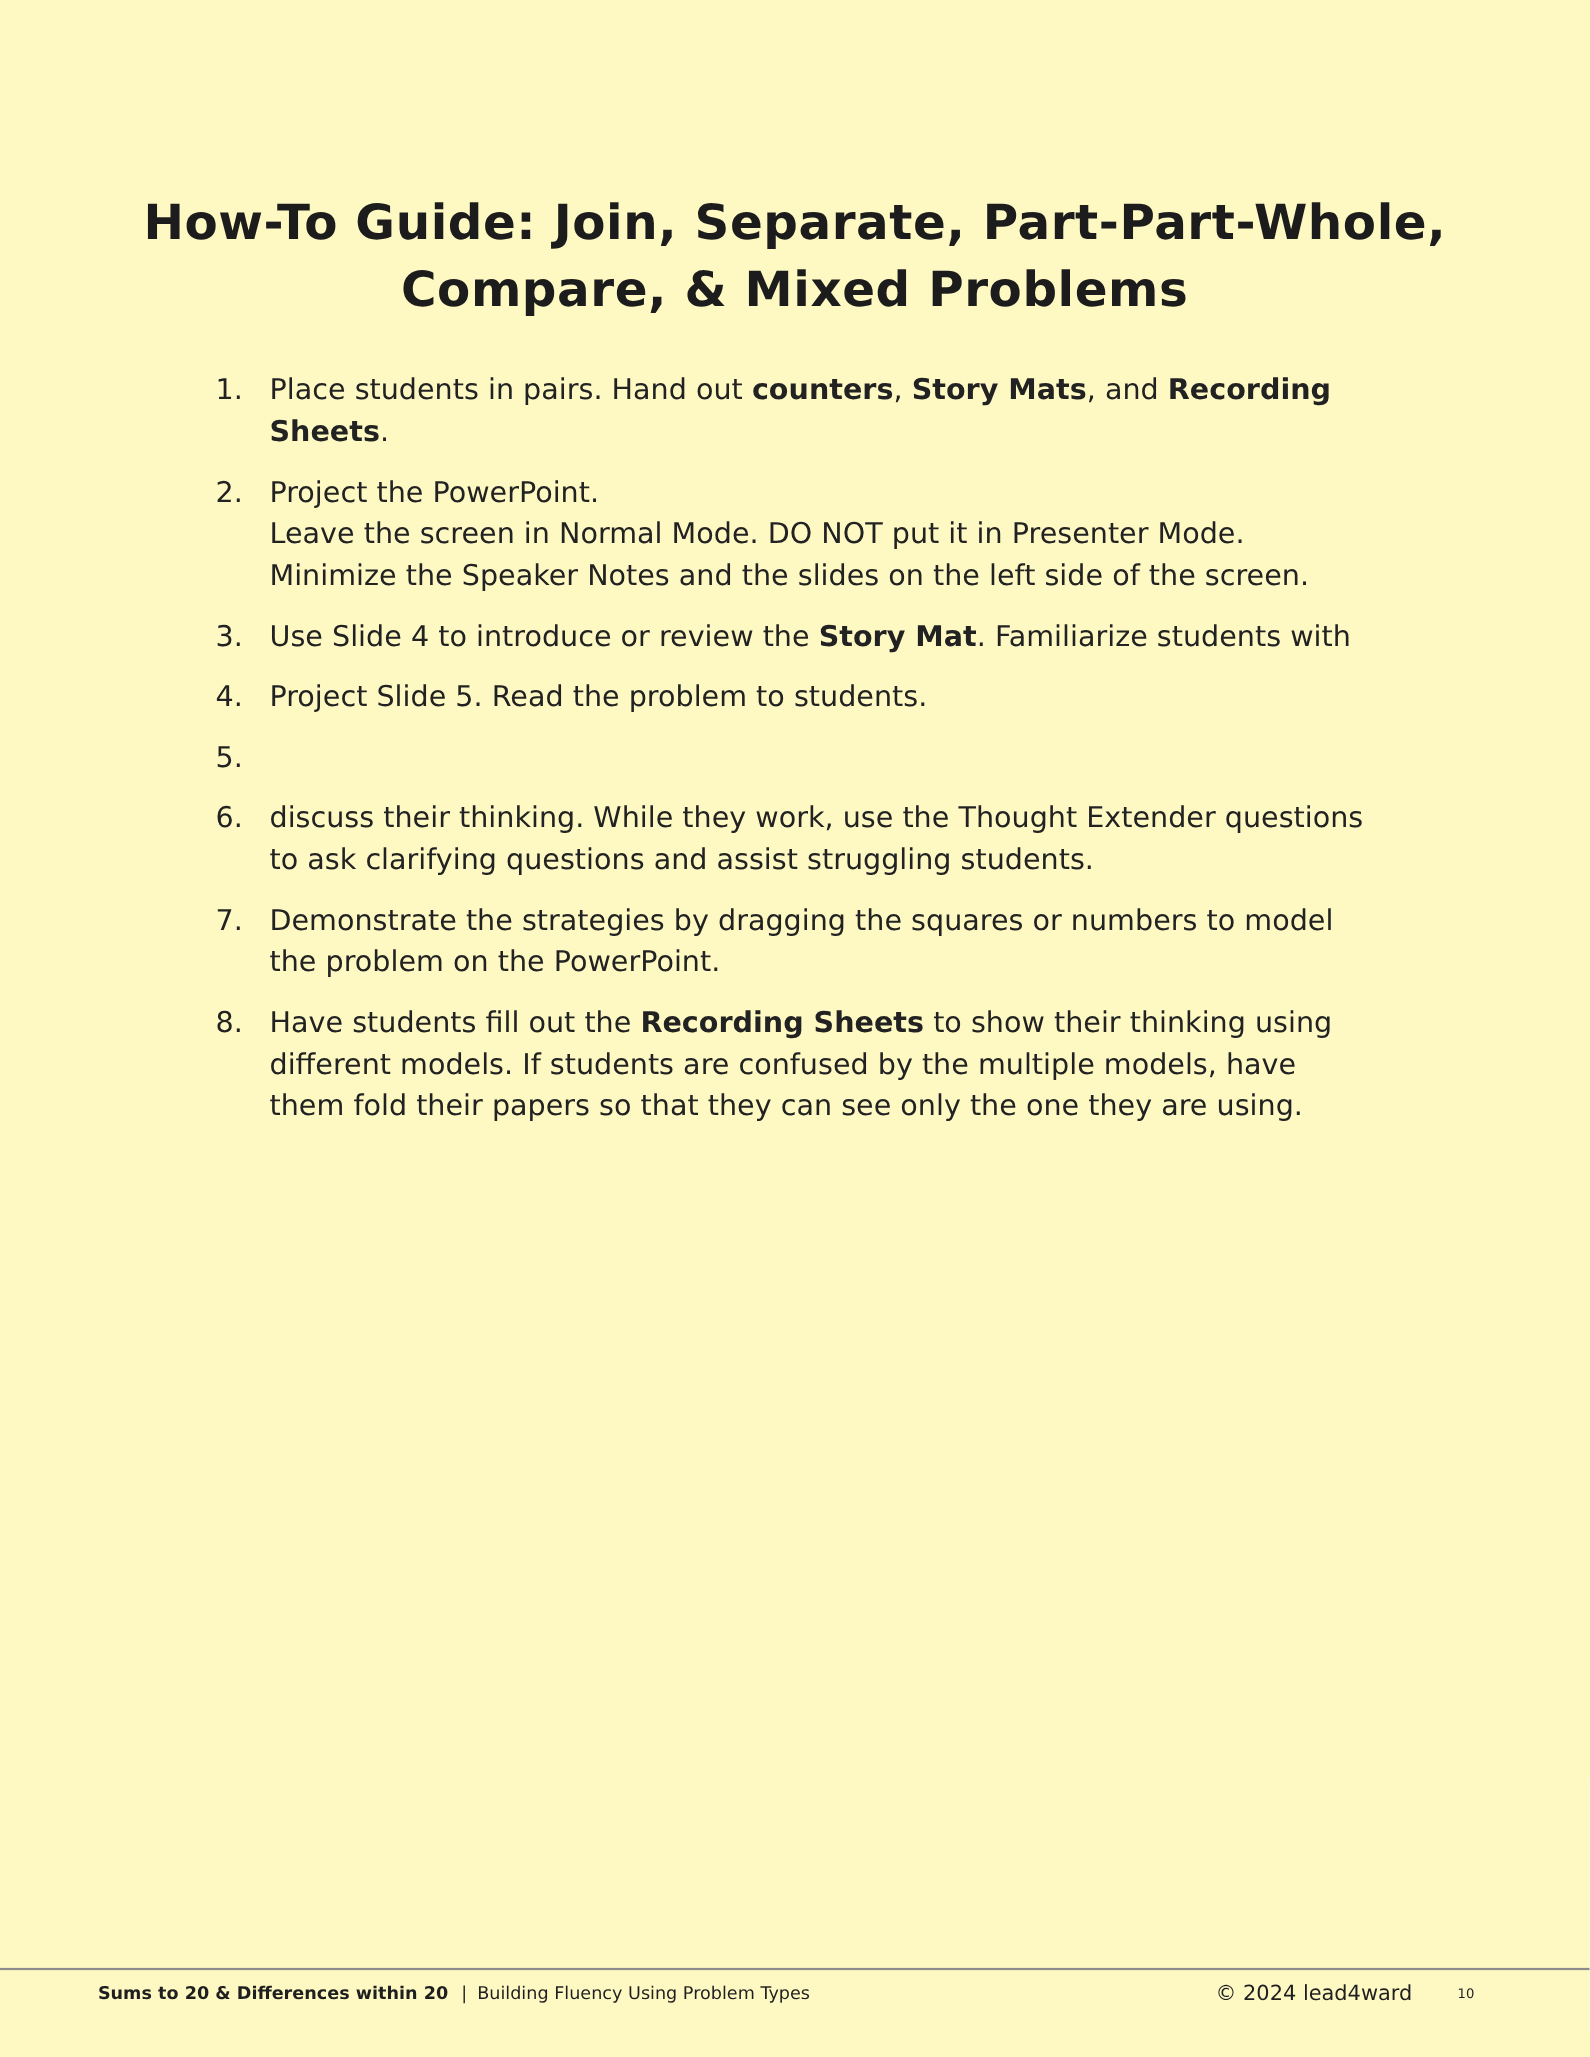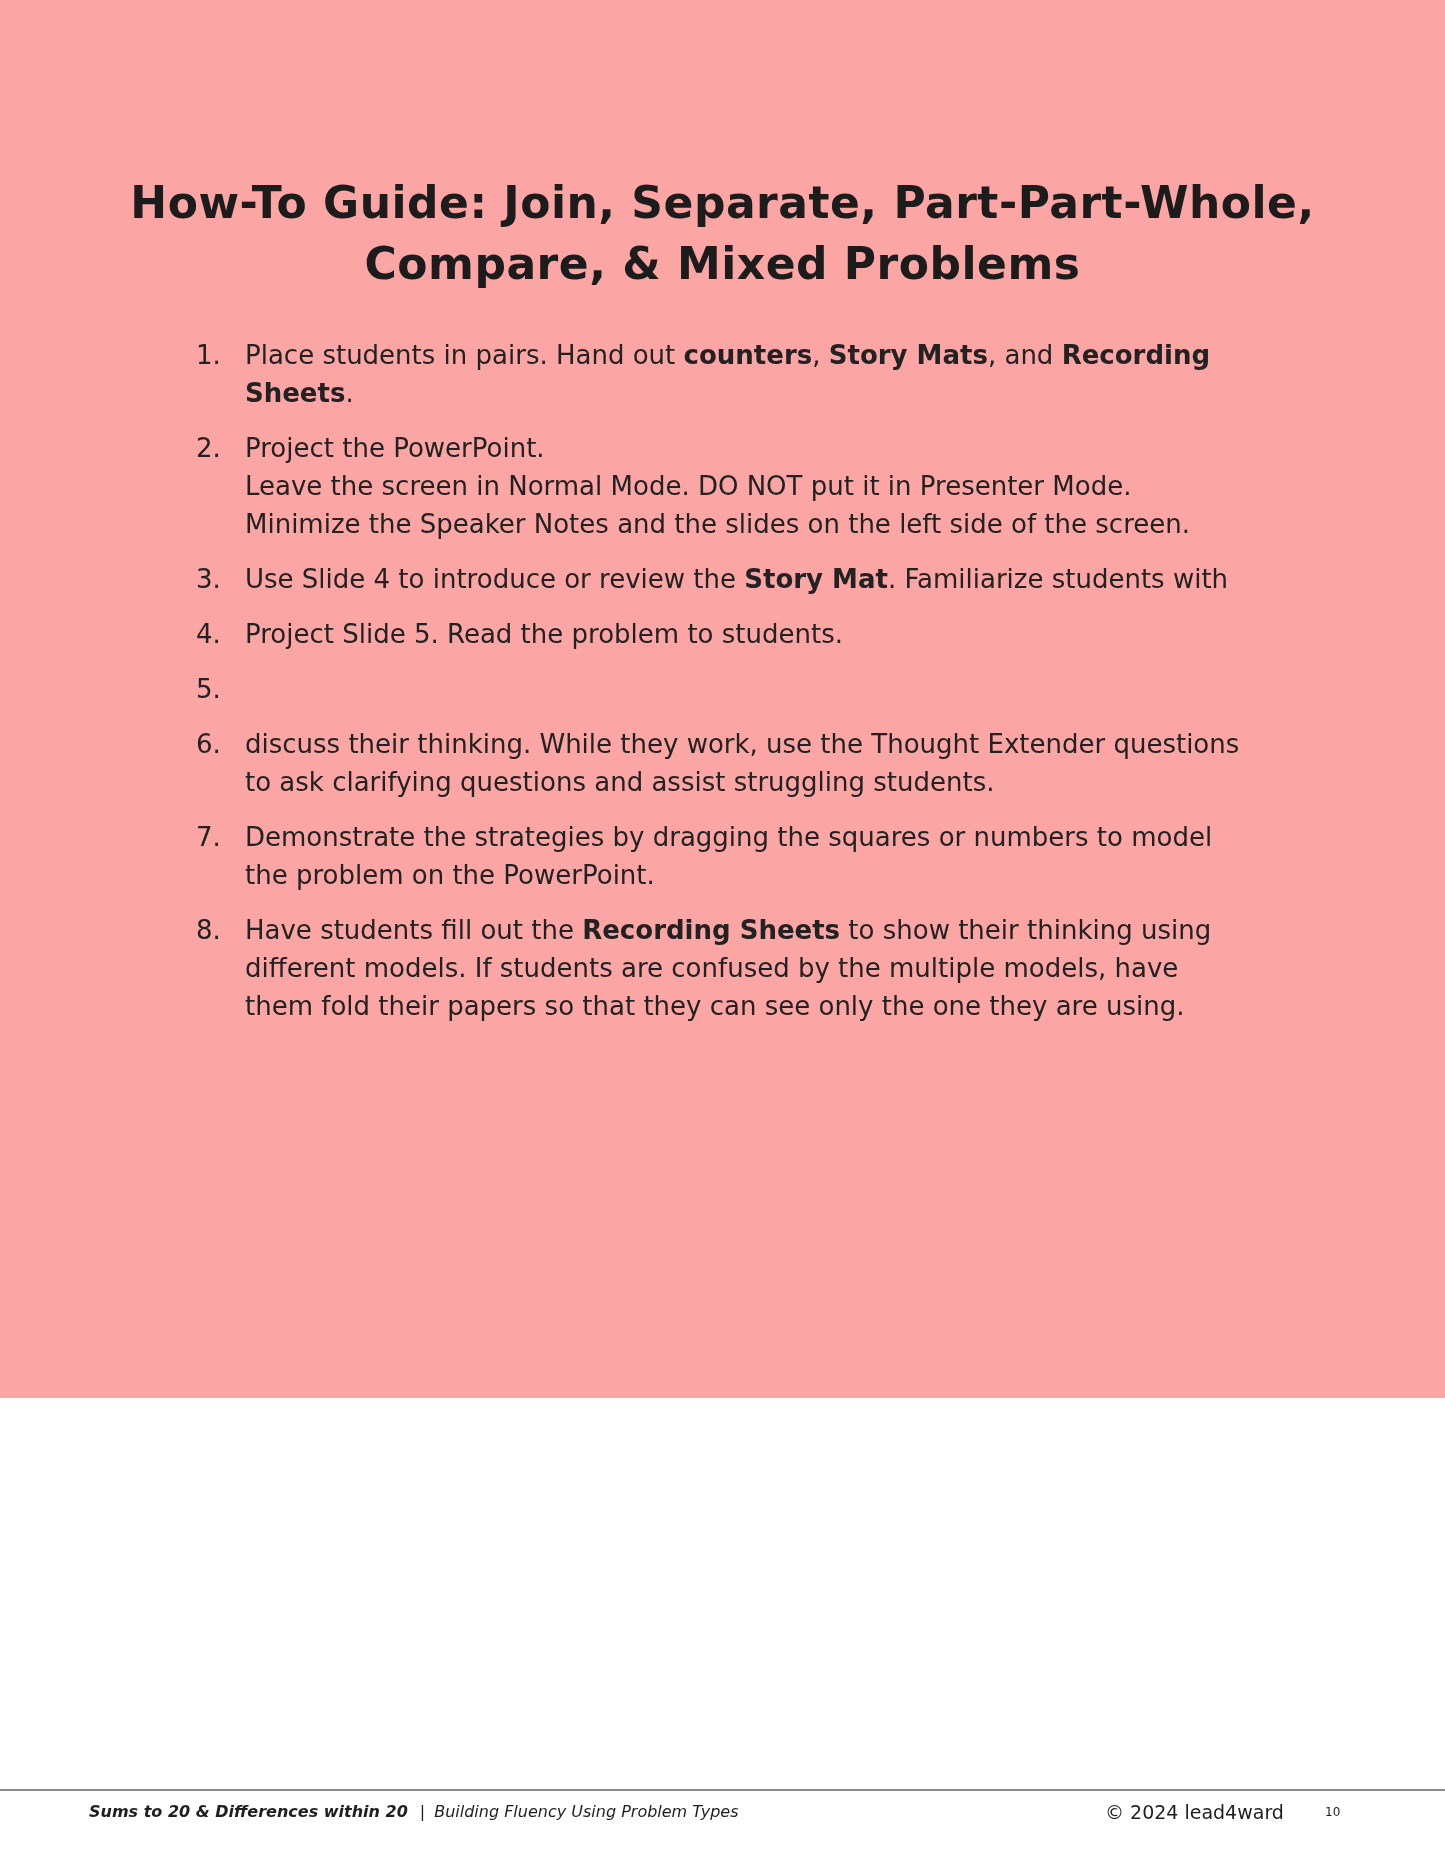--- a/index.html
+++ b/index.html
@@ -6,22 +6,22 @@
   body {
     width: 1445px; height: 1870px;
     background: #ffffff;
     font-family: "DejaVu Sans", sans-serif;
     color: #202020;
     position: relative;
     overflow: hidden;
   }
   .page {
     position: relative;
-    width: 1445px; height: 1398px;
-    background: #fca5a5;
+    width: 1445px; height: 1870px;
+    background: #fef9c3;
   }
   h1.doc-title {
     margin: 0;
     padding-top: 172px;
     text-align: center;
     font-size: 44px;
     line-height: 61px;
     font-weight: bold;
     color: #1c1c1c;
     letter-spacing: 0.5px;
@@ -54,21 +54,20 @@
     width: 1445px; height: 2px;
     background: #8c8c8c;
   }
   .footer-left {
     position: absolute;
     left: 89px; top: 1801px;
     font-size: 16px;
     line-height: 22px;
     color: #1f1f1f;
     white-space: pre;
-    font-style: italic;
   }
   .footer-left .product { font-weight: bold; }
   .footer-left .sep { margin: 0 9px 0 12px; font-weight: normal; }
   .footer-copyright {
     position: absolute;
     left: 1105px; top: 1801px;
     font-size: 19px;
     line-height: 22px;
     color: #1f1f1f;
   }

